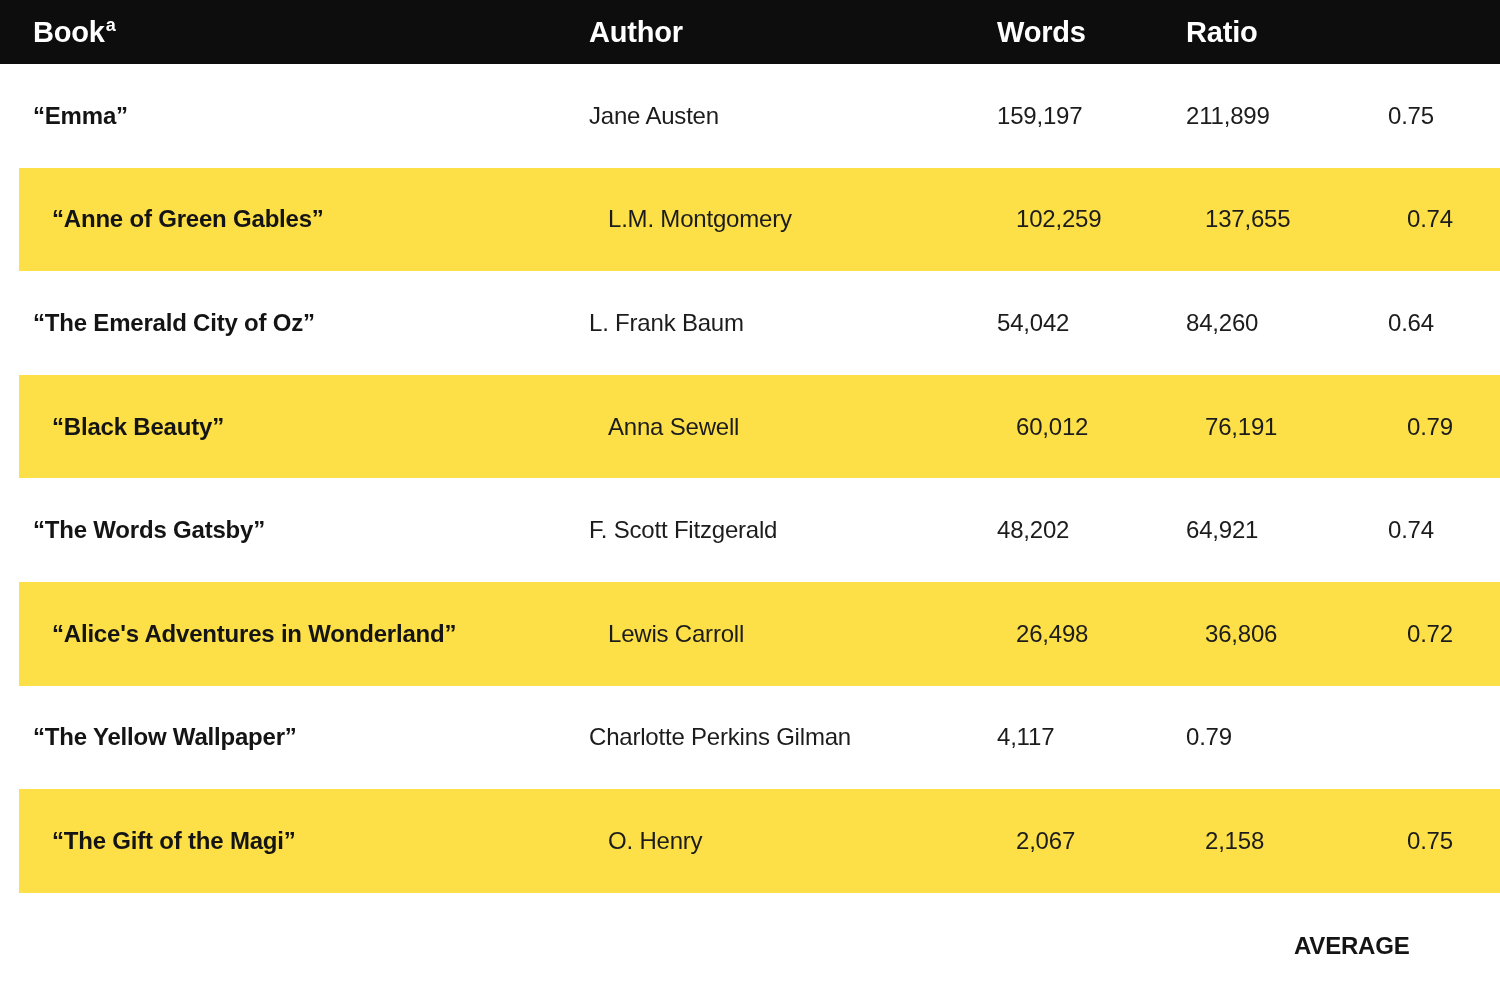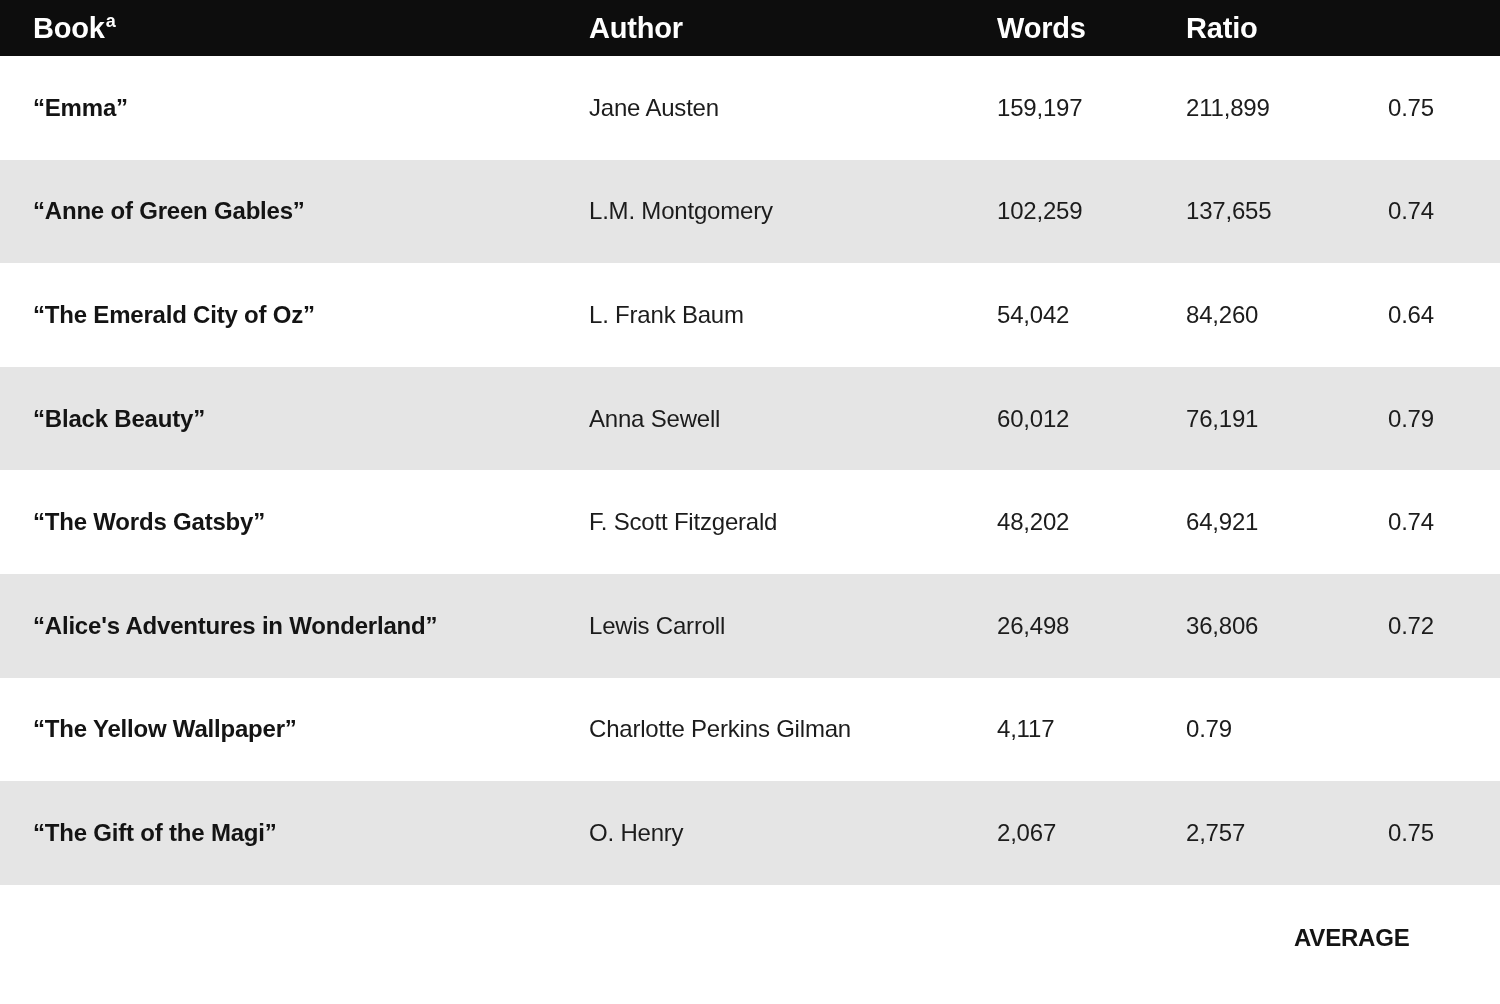--- a/index.html
+++ b/index.html
@@ -18,23 +18,23 @@
     color: #1c1c1c;
   }
   .row {
     display: grid;
     grid-template-columns: 589px 408px 189px 202px 112px;
     align-items: center;
     height: 103.6px;
     flex: 0 0 auto;
     background: #ffffff;
   }
-  .row.alt { background: #e5e5e5; }
+  .row.alt { background: #fde047; margin-left: 19px; }
   .row.header {
-    height: 56px;
+    height: 64px;
     background: #0d0d0d;
     color: #ffffff;
     font-weight: 700;
     font-size: 29px;
     letter-spacing: -0.2px;
   }
   .row.footer { height: 107.2px; background: #ffffff; gap: 36px; }
   .cell {
     font-size: 24px;
     letter-spacing: -0.2px;
@@ -116,21 +116,21 @@
     <div class="cell book bold">“The Yellow Wallpaper”</div>
     <div class="cell">Charlotte Perkins Gilman</div>
     <div class="cell">4,117</div>
     <div class="cell">0.79</div>
   </div>
 
   <div class="row alt">
     <div class="cell book bold">“The Gift of the Magi”</div>
     <div class="cell">O. Henry</div>
     <div class="cell">2,067</div>
-    <div class="cell">2,757</div>
+    <div class="cell">2,158</div>
     <div class="cell">0.75</div>
   </div>
 
   <div class="row footer">
     <div class="cell book"></div>
     <div class="cell"></div>
     <div class="cell"></div>
     <div class="cell bold">AVERAGE</div>
     <div class="cell bold">0.74</div>
   </div>

